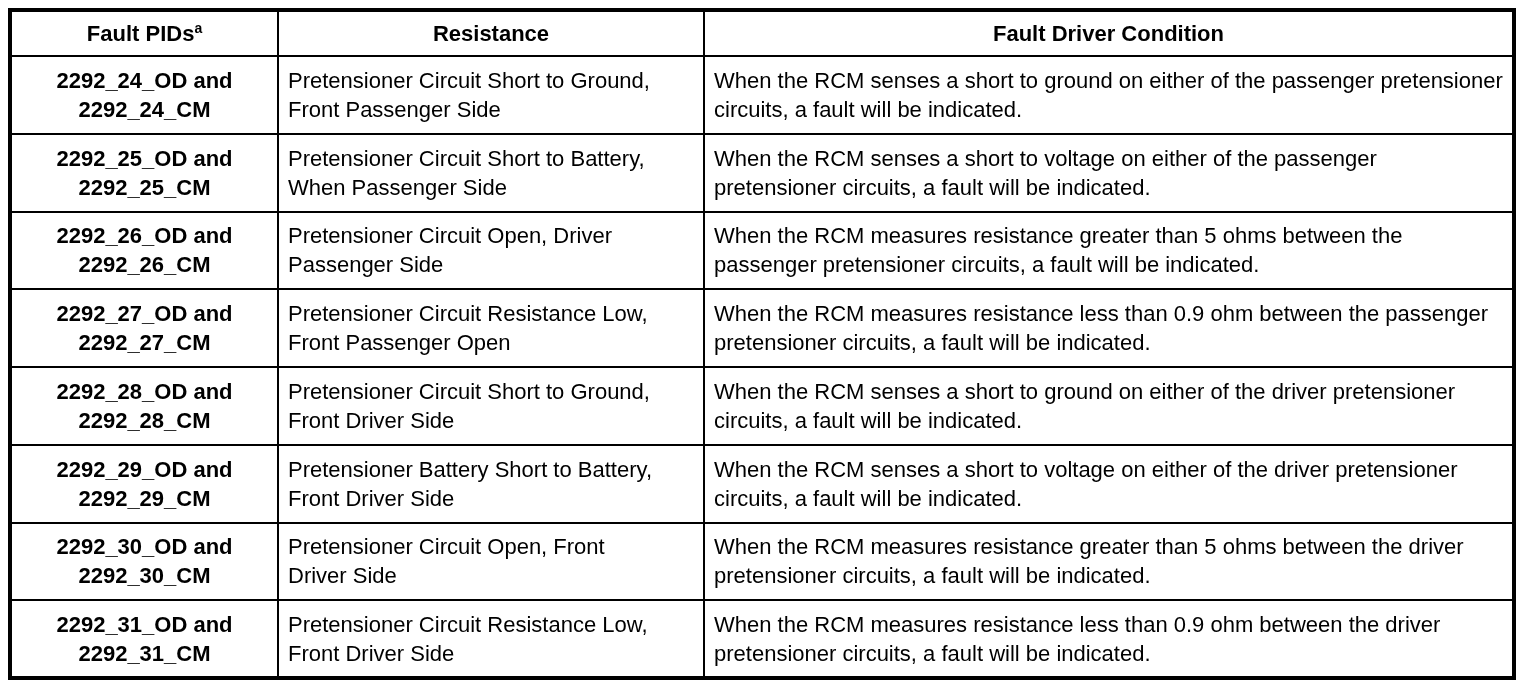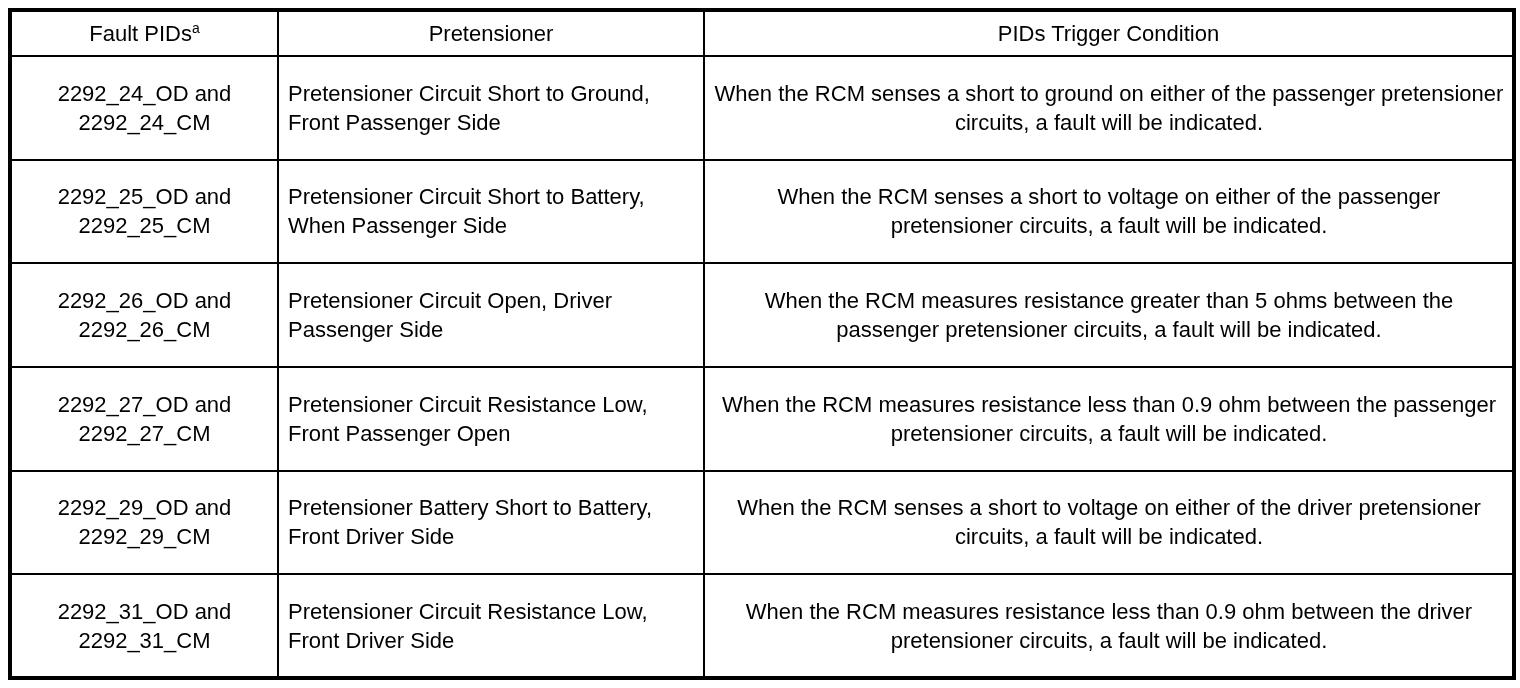--- a/index.html
+++ b/index.html
@@ -30,65 +30,66 @@
     border: 4px solid #000000;
   }
   th, td {
     font-size: 22px;
     line-height: 29px;
     vertical-align: middle;
     box-sizing: border-box;
     overflow: hidden;
   }
   th {
-    font-weight: normal;
+    font-weight: bold;
     text-align: center;
     height: 46px;
     padding: 2px 6px;
   }
   th sup {
     font-size: 14px;
     line-height: 0;
     vertical-align: super;
   }
   td {
     height: 77px;
   }
   col.c-pid  { width: 268px; }
   col.c-desc { width: 426px; }
   col.c-cond { width: 810px; }
   td.pid-cell {
     text-align: center;
     padding: 2px 8px;
+    font-weight: bold;
   }
   td.pid-cell .pid-line { display: block; }
   td.desc-cell {
     text-align: left;
     padding: 2px 46px 2px 9px;
   }
   td.cond-cell {
-    text-align: center;
+    text-align: left;
     padding: 2px 8px 2px 9px;
   }
 </style>
 </head>
 <body>
 
 <div class="page">
   <table class="fault-table">
     <colgroup>
       <col class="c-pid">
       <col class="c-desc">
       <col class="c-cond">
     </colgroup>
     <thead>
       <tr>
         <th><span>Fault PIDs</span><sup>a</sup></th>
-        <th>Pretensioner</th>
-        <th>PIDs Trigger Condition</th>
+        <th>Resistance</th>
+        <th>Fault Driver Condition</th>
       </tr>
     </thead>
     <tbody>
       <tr>
         <td class="pid-cell">
           <span class="pid-line">2292_24_OD and</span>
           <span class="pid-line">2292_24_CM</span>
         </td>
         <td class="desc-cell">Pretensioner Circuit Short to Ground, Front Passenger Side</td>
         <td class="cond-cell">When the RCM senses a short to ground on either of the passenger pretensioner circuits, a fault will be indicated.</td>
@@ -112,25 +113,41 @@
       <tr>
         <td class="pid-cell">
           <span class="pid-line">2292_27_OD and</span>
           <span class="pid-line">2292_27_CM</span>
         </td>
         <td class="desc-cell">Pretensioner Circuit Resistance Low, Front Passenger Open</td>
         <td class="cond-cell">When the RCM measures resistance less than 0.9 ohm between the passenger pretensioner circuits, a fault will be indicated.</td>
       </tr>
       <tr>
         <td class="pid-cell">
+          <span class="pid-line">2292_28_OD and</span>
+          <span class="pid-line">2292_28_CM</span>
+        </td>
+        <td class="desc-cell">Pretensioner Circuit Short to Ground, Front Driver Side</td>
+        <td class="cond-cell">When the RCM senses a short to ground on either of the driver pretensioner circuits, a fault will be indicated.</td>
+      </tr>
+      <tr>
+        <td class="pid-cell">
           <span class="pid-line">2292_29_OD and</span>
           <span class="pid-line">2292_29_CM</span>
         </td>
         <td class="desc-cell">Pretensioner Battery Short to Battery, Front Driver Side</td>
         <td class="cond-cell">When the RCM senses a short to voltage on either of the driver pretensioner circuits, a fault will be indicated.</td>
+      </tr>
+      <tr>
+        <td class="pid-cell">
+          <span class="pid-line">2292_30_OD and</span>
+          <span class="pid-line">2292_30_CM</span>
+        </td>
+        <td class="desc-cell">Pretensioner Circuit Open, Front Driver Side</td>
+        <td class="cond-cell">When the RCM measures resistance greater than 5 ohms between the driver pretensioner circuits, a fault will be indicated.</td>
       </tr>
       <tr>
         <td class="pid-cell">
           <span class="pid-line">2292_31_OD and</span>
           <span class="pid-line">2292_31_CM</span>
         </td>
         <td class="desc-cell">Pretensioner Circuit Resistance Low, Front Driver Side</td>
         <td class="cond-cell">When the RCM measures resistance less than 0.9 ohm between the driver pretensioner circuits, a fault will be indicated.</td>
       </tr>
     </tbody>

